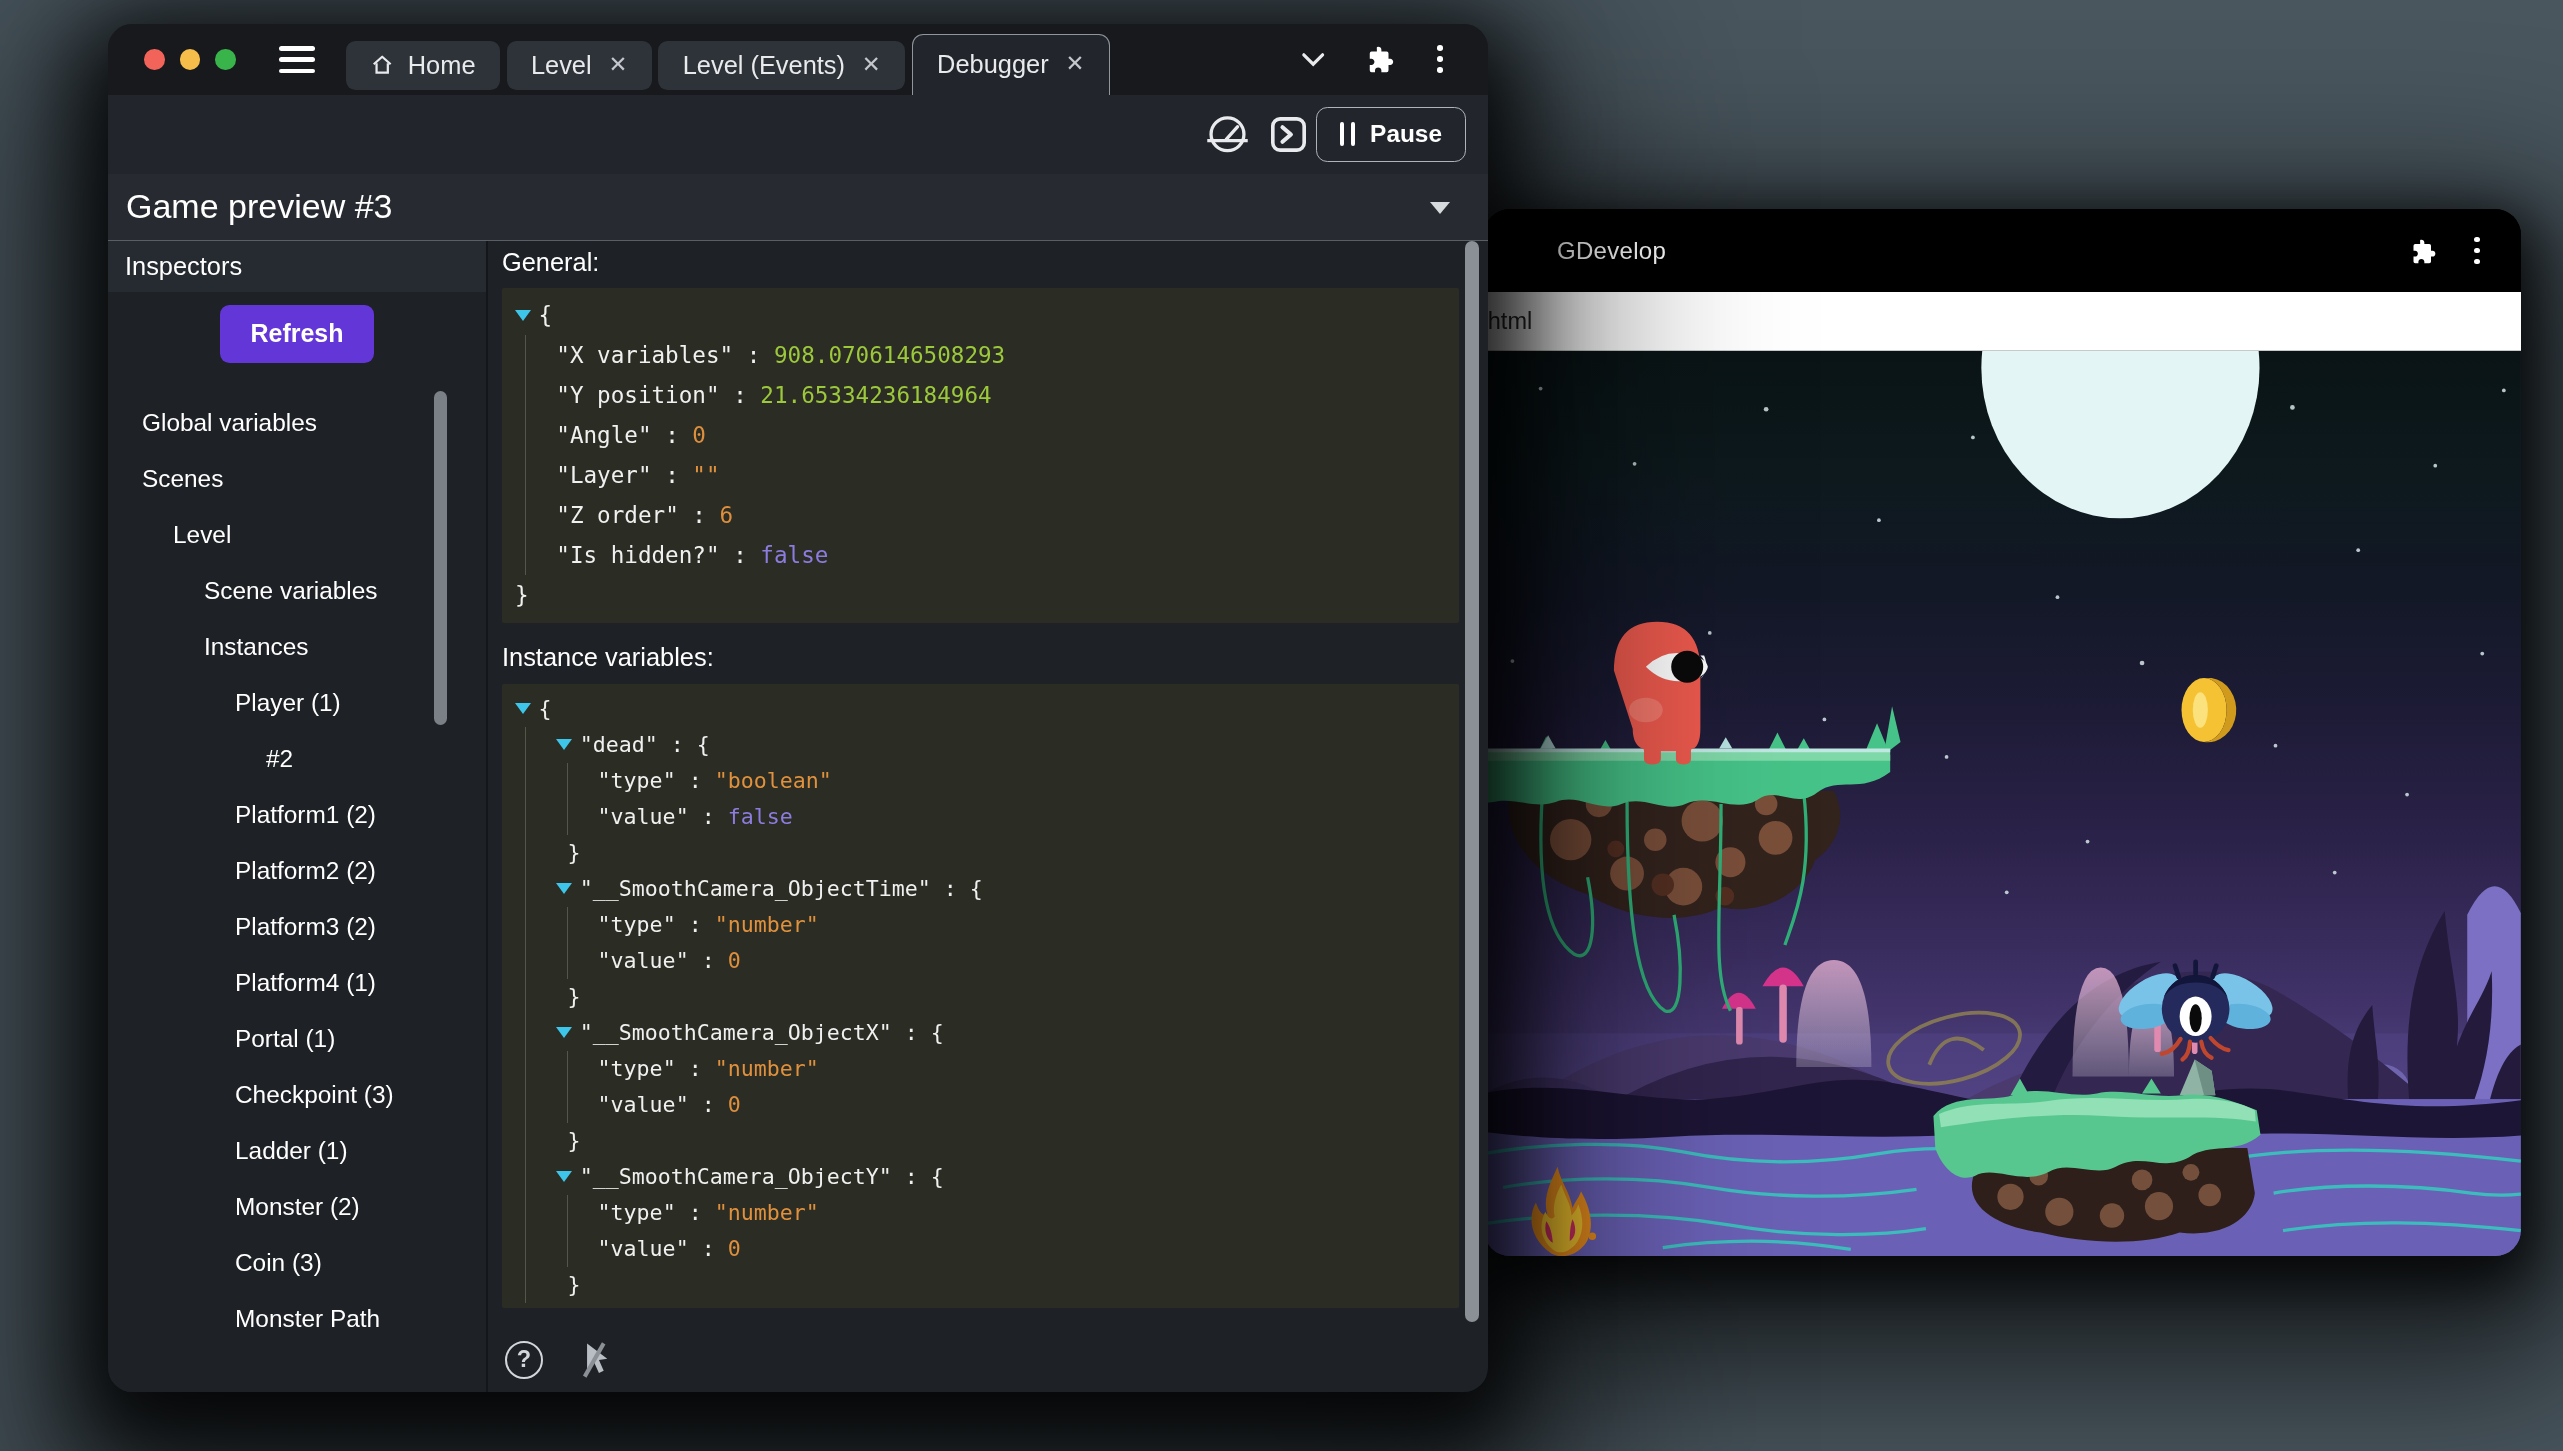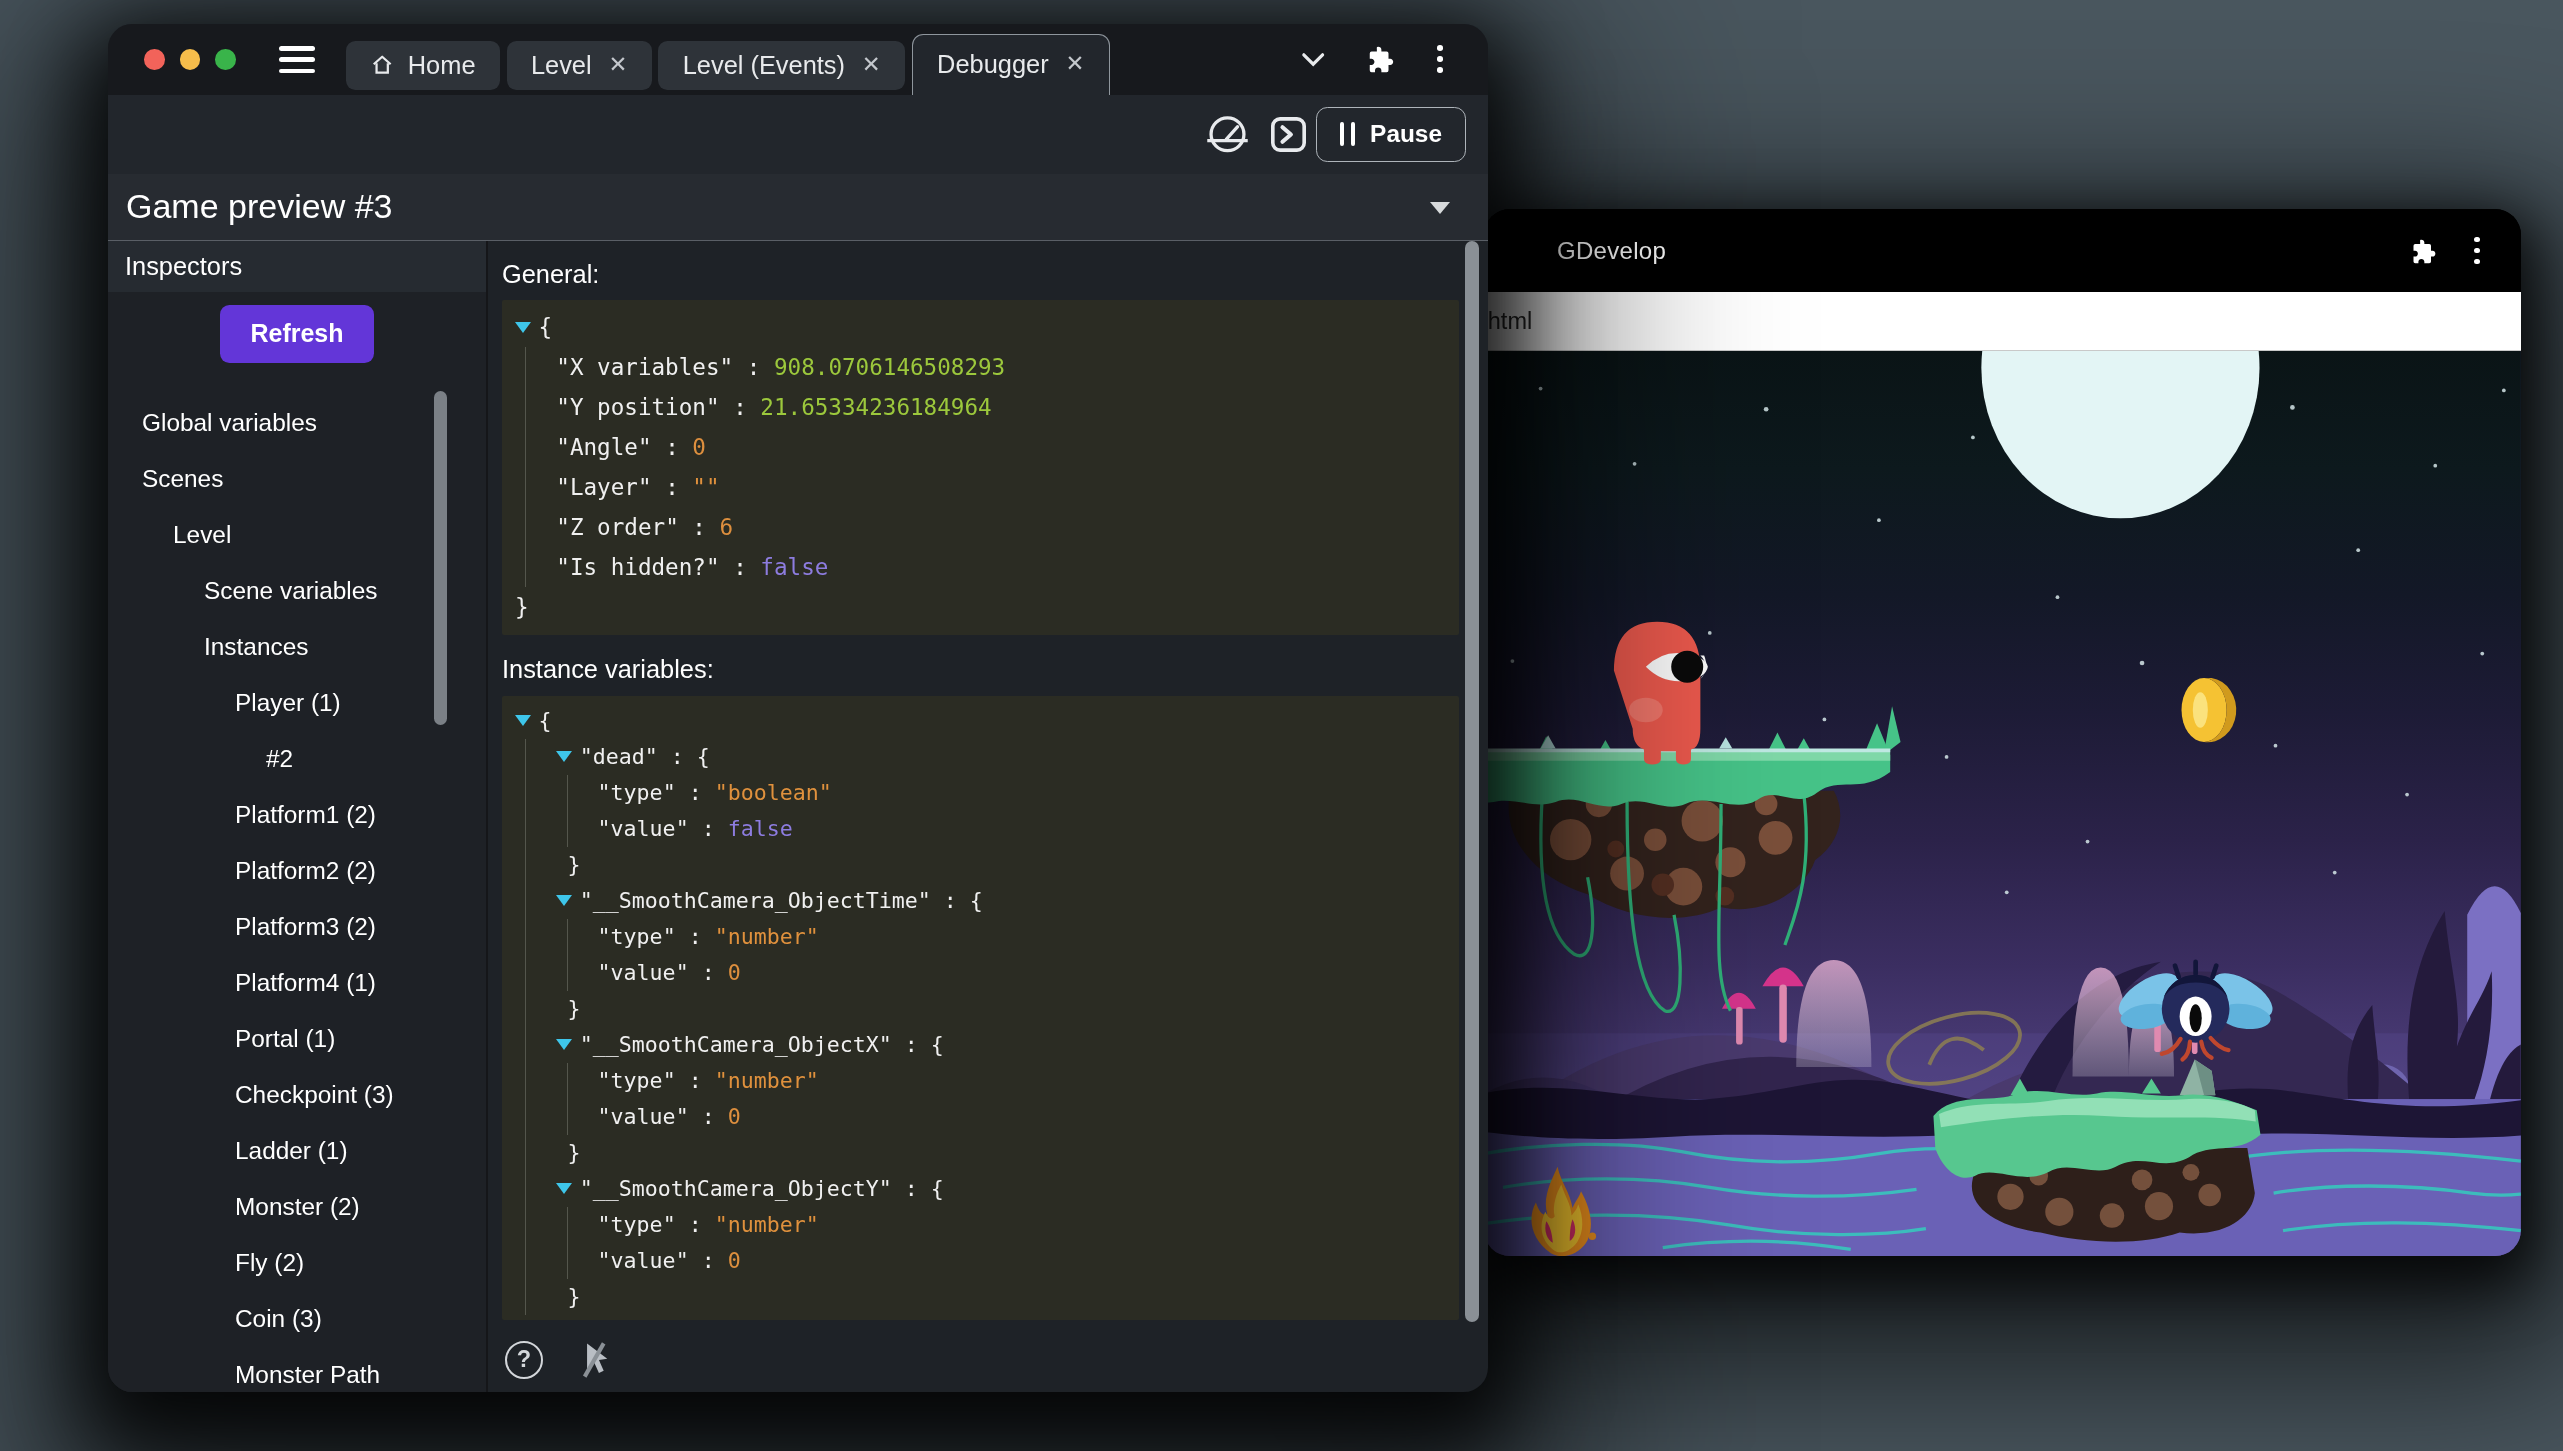--- a/index.html
+++ b/index.html
@@ -64,21 +64,21 @@
      flex:0 0 auto;overflow:hidden;}
   .sb-head{height:51px;background:#262b31;color:#fff;font-size:25.4px;line-height:51px;padding-left:17px;}
   .refresh{display:block;margin:13px auto 0;height:58px;padding:0 30px;border:none;border-radius:9.4px;
      background:#6336d8;color:#fff;font-size:25px;font-weight:bold;font-family:"Liberation Sans",sans-serif;}
   .sb-list{list-style:none;margin:32px 0 0;padding:0;}
   .sb-list li{height:56px;line-height:56px;color:#fff;font-size:24.4px;white-space:nowrap;}
   .sb-scroll{position:absolute;right:39px;top:150px;width:13px;height:334px;border-radius:6.6px;background:#7b8086;}
 
   .inspector{position:relative;flex:1 1 auto;min-width:0;overflow:hidden;padding-left:14px;}
   .sec-title{color:#fff;font-size:25.4px;margin-top:20.7px;margin-bottom:11.3px;}
-  .sec-title:first-child{margin-top:19px;}
+  .sec-title:first-child{margin-top:7px;}
   .json-box{width:931px;background:#2b2c23;border-radius:1.9px;padding:7.5px 13px;
      font-family:"DejaVu Sans Mono",monospace;color:#f0f0f0;}
   #json-general{font-size:22.6px;line-height:40px;}
   #json-instance{font-size:21.6px;line-height:36px;height:609px;overflow:hidden;}
   .jrow{white-space:nowrap;}
   .jcaret{display:inline-block;width:0;height:0;border-left:8.5px solid transparent;
      border-right:8.5px solid transparent;border-top:11.3px solid #3ec6ea;margin-right:7.5px;vertical-align:1.9px;}
   .jchildren{margin-left:10.3px;border-left:1.9px solid #54564c;padding-left:30px;}
   .jclose{padding-left:11.3px;}
   .jkey,.q,.jcolon,.brace{color:#f0f0f0;}
@@ -410,21 +410,20 @@
             <li style="padding-left: 127px;">Player (1)</li>
             <li style="padding-left: 158px;">#2</li>
             <li style="padding-left: 127px;">Platform1 (2)</li>
             <li style="padding-left: 127px;">Platform2 (2)</li>
             <li style="padding-left: 127px;">Platform3 (2)</li>
             <li style="padding-left: 127px;">Platform4 (1)</li>
             <li style="padding-left: 127px;">Portal (1)</li>
             <li style="padding-left: 127px;">Checkpoint (3)</li>
             <li style="padding-left: 127px;">Ladder (1)</li>
             <li style="padding-left: 127px;">Monster (2)</li>
-            <li style="padding-left: 127px;">Fly (2)</li>
             <li style="padding-left: 127px;">Coin (3)</li>
             <li style="padding-left: 127px;">Monster Path</li>
           </ul>
         <div class="sb-scroll"></div>
       </aside>
 
       <main class="inspector">
         <div class="sec-title">General:</div>
         <div class="json-box" id="json-general">
             <div class="jrow"><span class="jcaret"></span><span class="brace">{</span></div>

